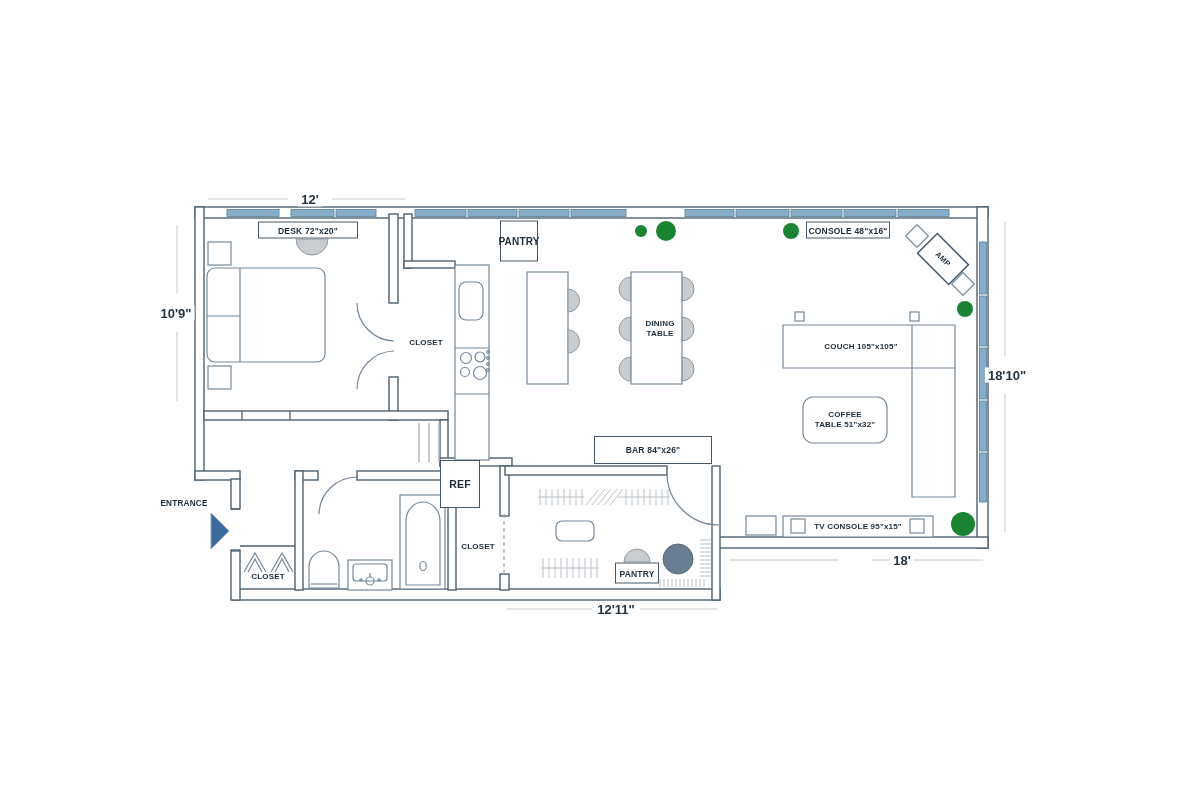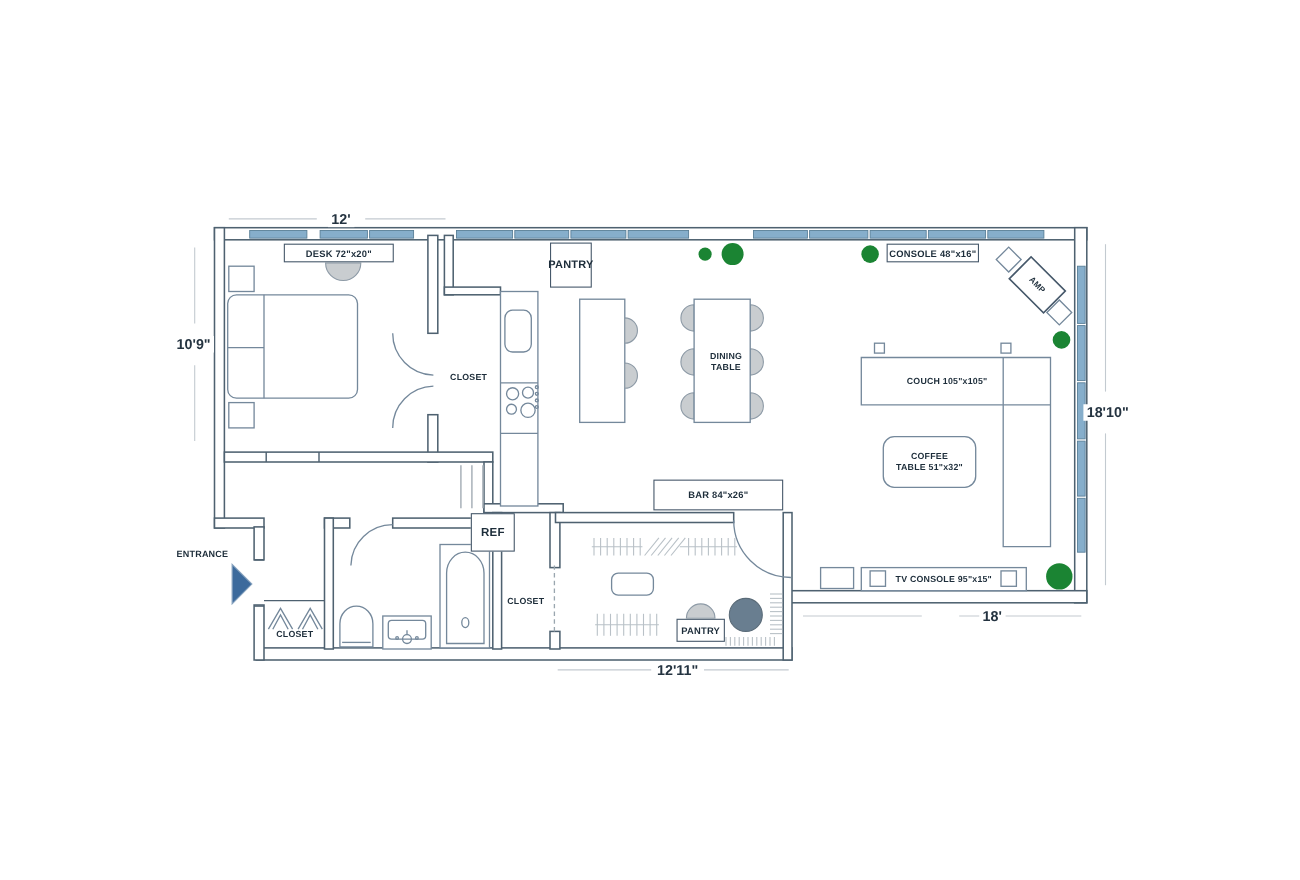--- a/index.html
+++ b/index.html
@@ -273,21 +273,21 @@
     <div class="lbl-box" style="left:471px;top:241px;width:38px;height:41px;font-size:10px;margin-left:48px;">PANTRY</div>
     <div class="lbl" style="left:426px;top:343px;">CLOSET</div>
     <div class="lbl" style="left:660px;top:329px;">DINING
 TABLE</div>
     <div class="lbl-box" style="left:848px;top:230px;width:84px;height:17px;">CONSOLE 48"x16"</div>
     <div class="lbl" style="left:943px;top:259px;transform:translate(-50%,-50%) rotate(45deg);font-size:7.5px;">AMP</div>
     <div class="lbl" style="left:861px;top:347px;">COUCH 105"x105"</div>
     <div class="lbl" style="left:845px;top:420px;">COFFEE
 TABLE 51"x32"</div>
     <div class="lbl-box" style="left:653px;top:450px;width:118px;height:28px;">BAR 84"x26"</div>
-    <div class="lbl-box" style="left:448px;top:484px;width:40px;height:35px;font-size:10.5px;">REF</div>
+    <div class="lbl-box" style="left:460px;top:484px;width:40px;height:48px;font-size:10.5px;">REF</div>
     <div class="lbl" style="left:478px;top:547px;">CLOSET</div>
     <div class="lbl" style="left:268px;top:577px;">CLOSET</div>
     <div class="lbl-box" style="left:637px;top:573px;width:44px;height:21px;">PANTRY</div>
     <div class="lbl" style="left:858px;top:527px;">TV CONSOLE 95"x15"</div>
     <div class="lbl" style="left:184px;top:504px;font-size:8.2px;">ENTRANCE</div>
 
     <div class="dim" style="left:310px;top:199px;">12'</div>
     <div class="dim" style="left:176px;top:313px;">10'9"</div>
     <div class="dim" style="left:1007px;top:375px;">18'10"</div>
     <div class="dim" style="left:902px;top:560px;">18'</div>

